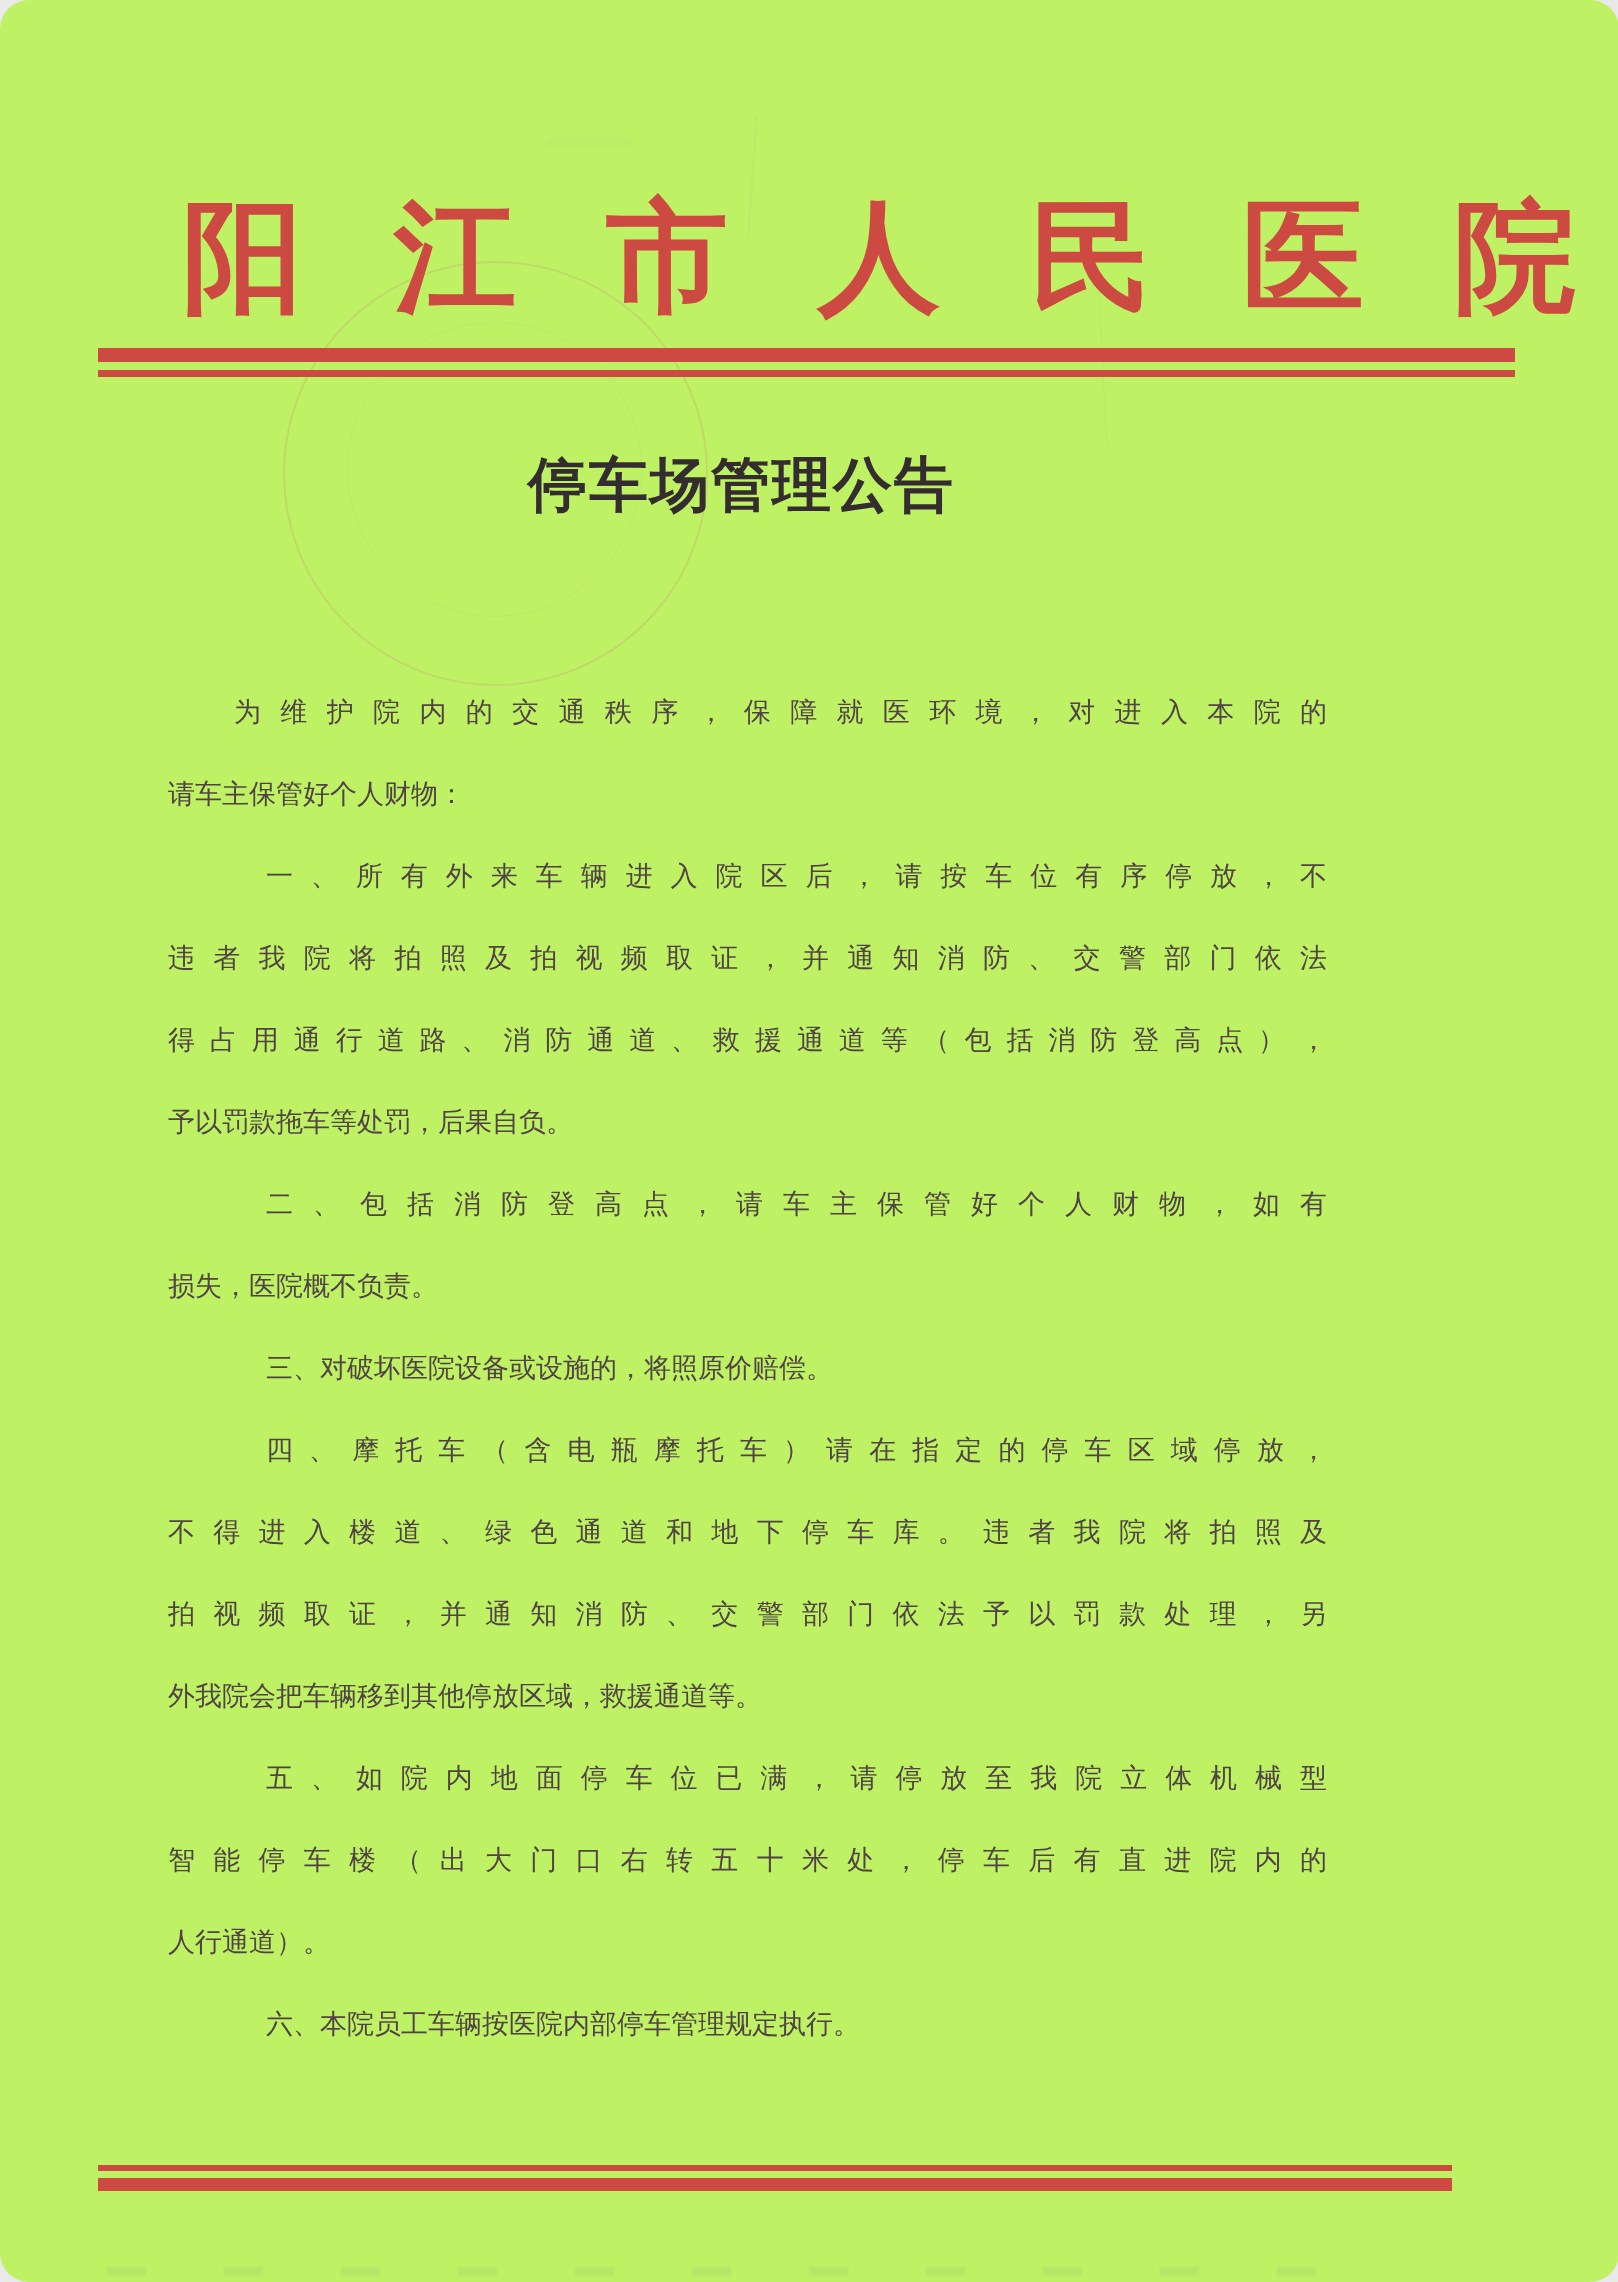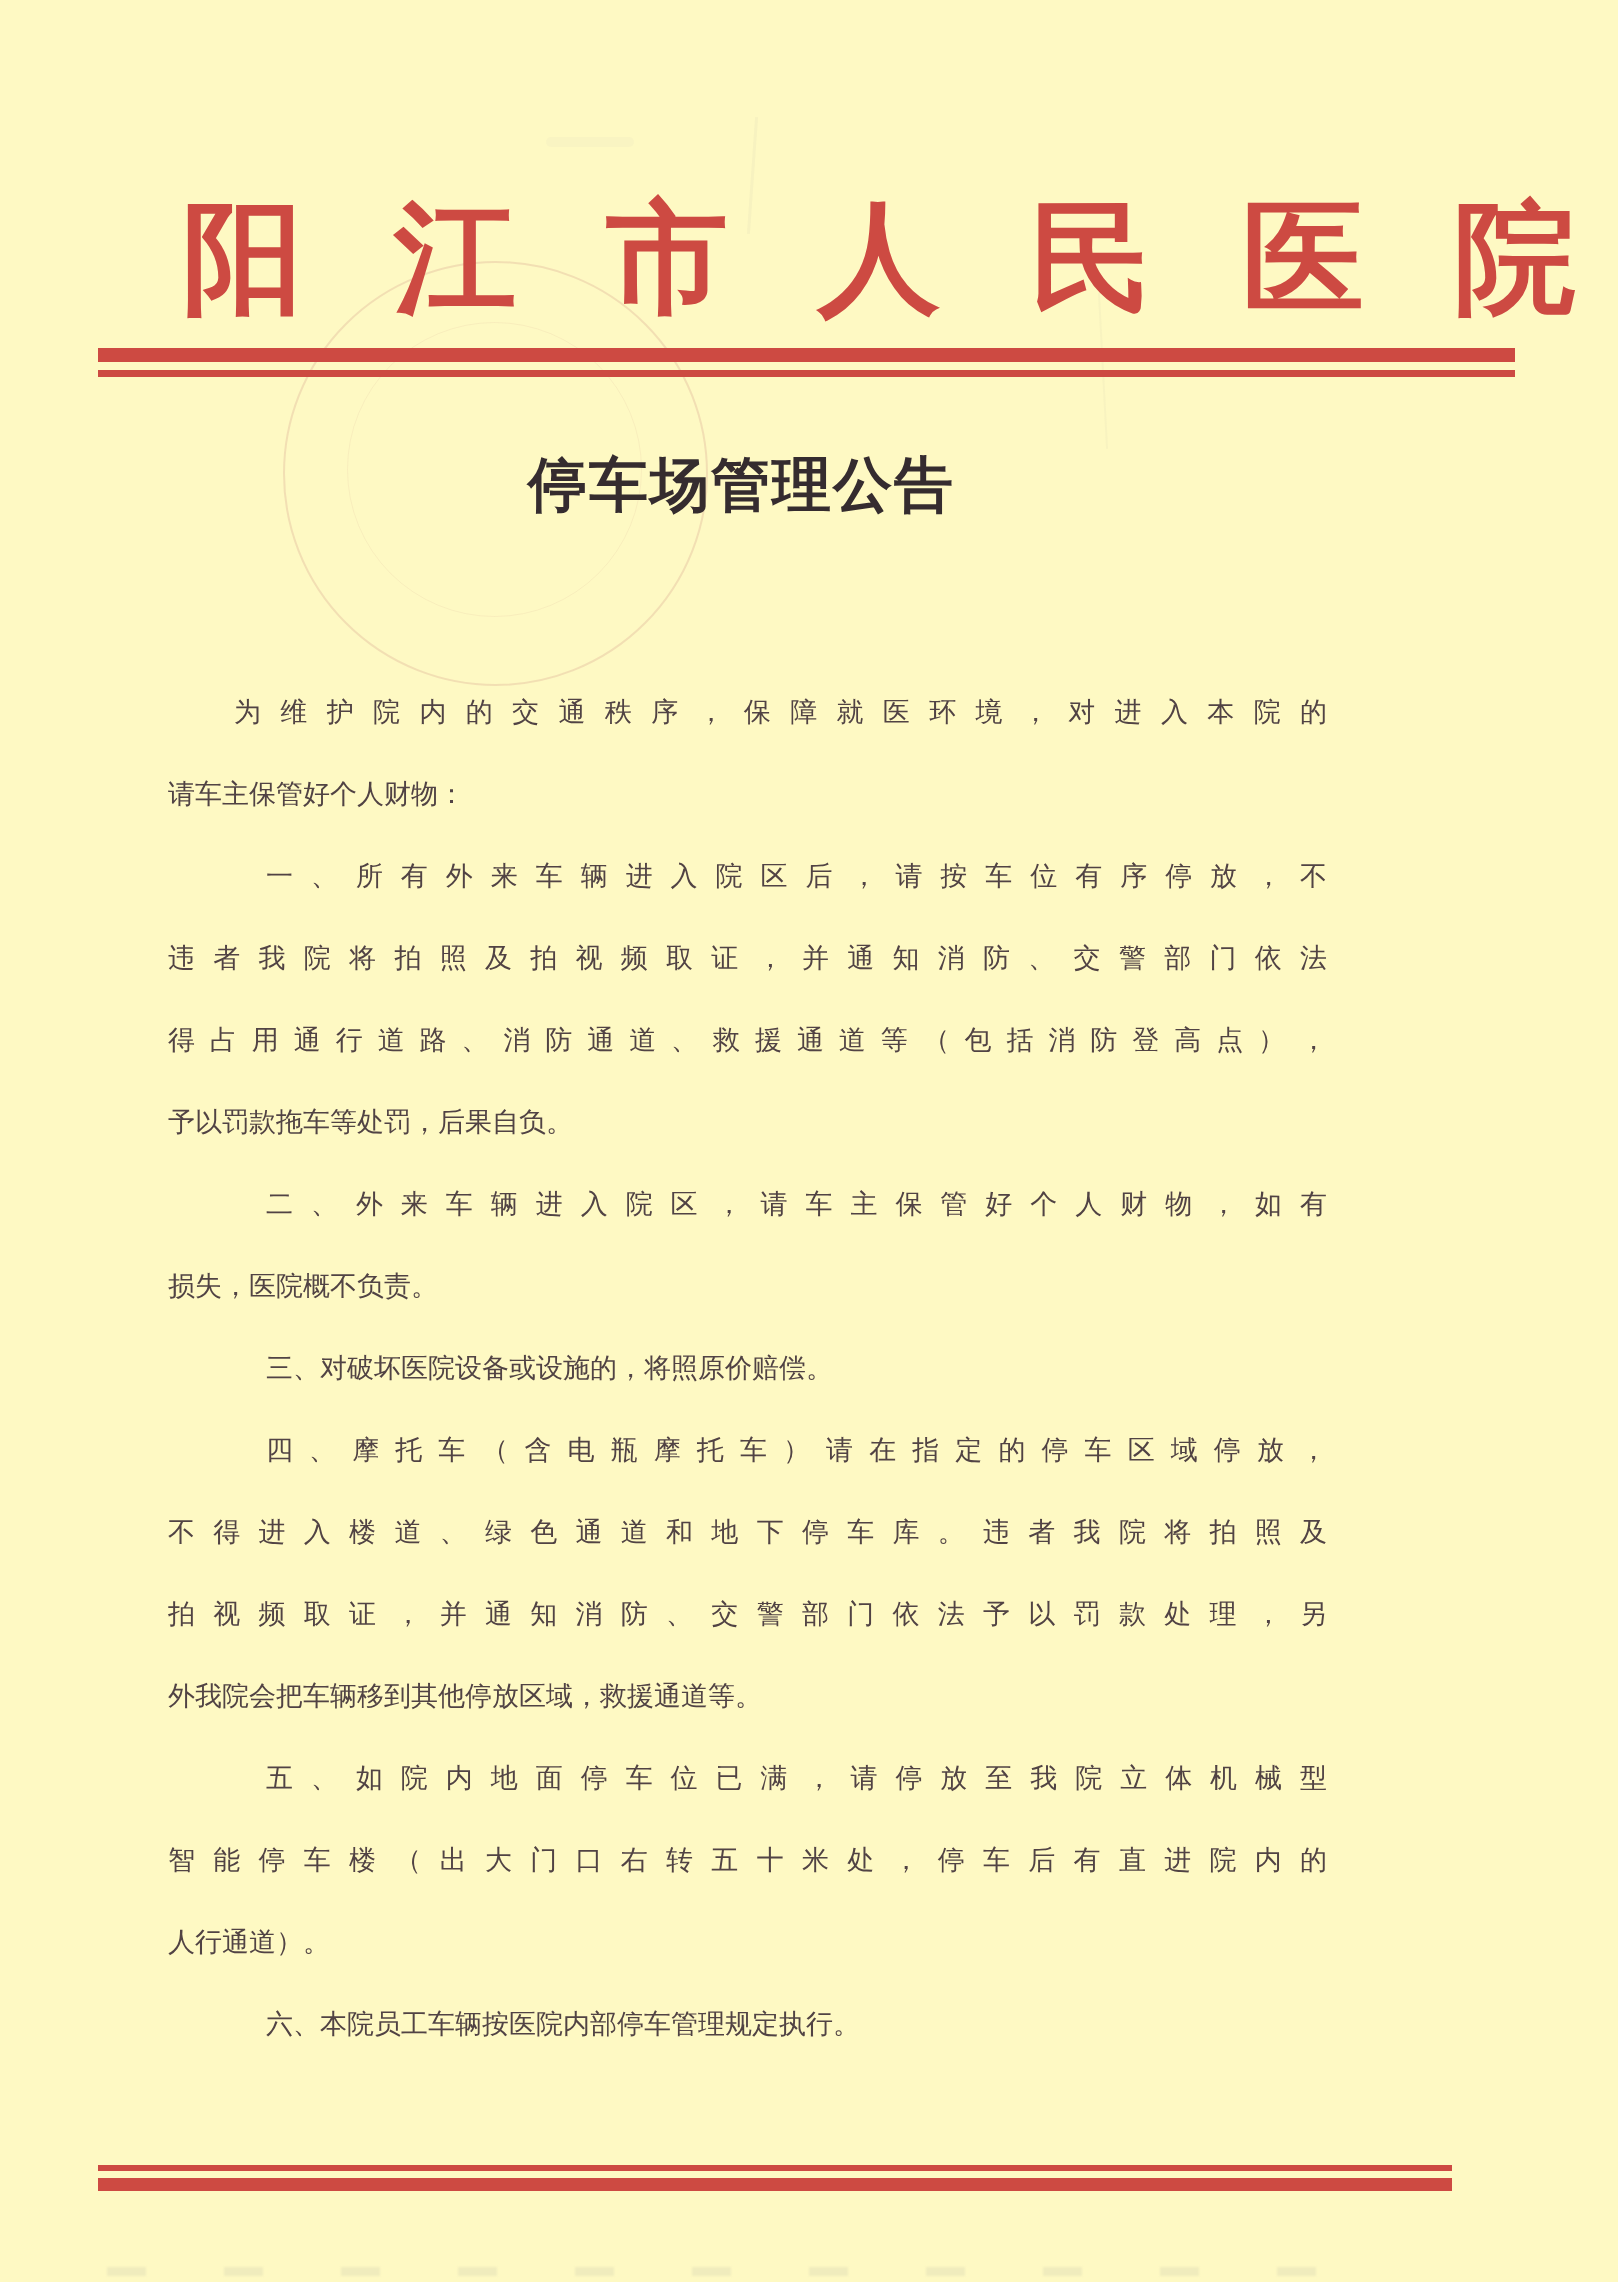--- a/index.html
+++ b/index.html
@@ -1,22 +1,23 @@
 <!DOCTYPE html>
 <html><head>
 <meta charset="utf-8">
 <style>
   html, body { margin: 0; padding: 0; background: #e9e9e9; }
   .page {
     position: relative;
     width: 1619px;
     height: 2282px;
-    background: #fef9c3;
+    background: #bef264;
     overflow: hidden;
-    font-family: Liberation Sans, sans-serif;
+    font-family: Liberation Serif, serif;
+    border-radius: 29px;
   }
 
   
   .hospital-name {
     position: absolute;
     top: 197px;
     left: 182px;
     margin: 0;
     font-size: 122px;
     line-height: 1;
@@ -115,21 +116,21 @@
 
   <h2 class="notice-title">停车场管理公告</h2>
 
   <div class="notice-body">
       <div class="line full indent-para">为维护院内的交通秩序，保障就医环境，对进入本院的</div>
       <div class="line">请车主保管好个人财物：</div>
       <div class="line full indent-item">一、所有外来车辆进入院区后，请按车位有序停放，不</div>
       <div class="line full">违者我院将拍照及拍视频取证，并通知消防、交警部门依法</div>
       <div class="line full">得占用通行道路、消防通道、救援通道等（包括消防登高点），</div>
       <div class="line">予以罚款拖车等处罚，后果自负。</div>
-      <div class="line full indent-item">二、外来车辆进入院区，请车主保管好个人财物，如有</div>
+      <div class="line full indent-item">二、包括消防登高点，请车主保管好个人财物，如有</div>
       <div class="line">损失，医院概不负责。</div>
       <div class="line indent-item">三、对破坏医院设备或设施的，将照原价赔偿。</div>
       <div class="line full indent-item">四、摩托车（含电瓶摩托车）请在指定的停车区域停放，</div>
       <div class="line full">不得进入楼道、绿色通道和地下停车库。违者我院将拍照及</div>
       <div class="line full">拍视频取证，并通知消防、交警部门依法予以罚款处理，另</div>
       <div class="line">外我院会把车辆移到其他停放区域，救援通道等。</div>
       <div class="line full indent-item">五、如院内地面停车位已满，请停放至我院立体机械型</div>
       <div class="line full">智能停车楼（出大门口右转五十米处，停车后有直进院内的</div>
       <div class="line">人行通道）。</div>
       <div class="line indent-item">六、本院员工车辆按医院内部停车管理规定执行。</div>

